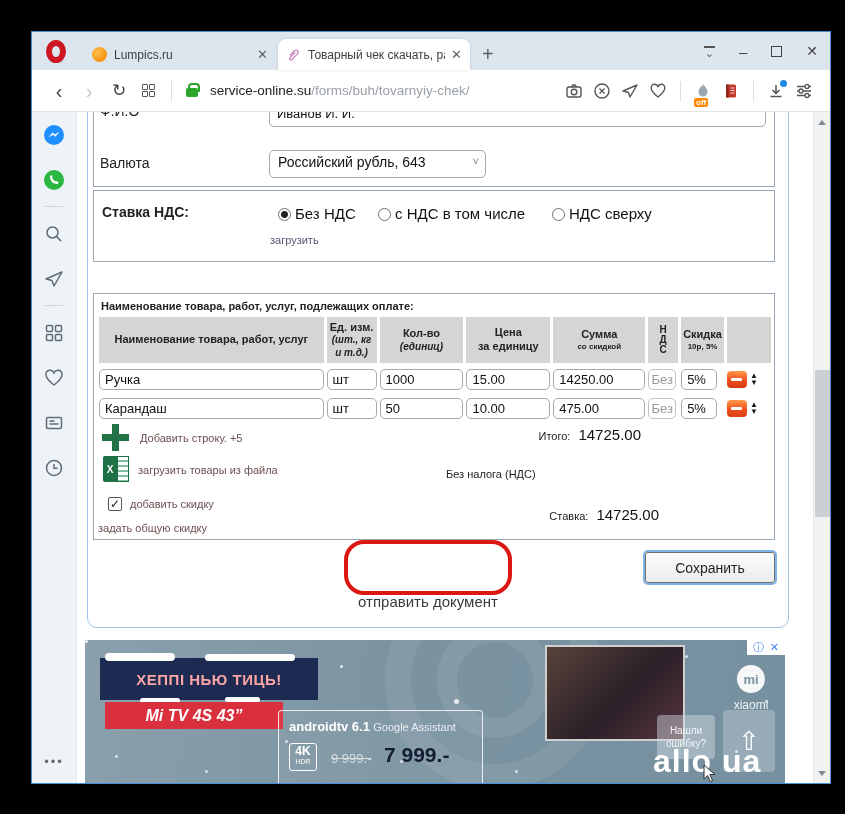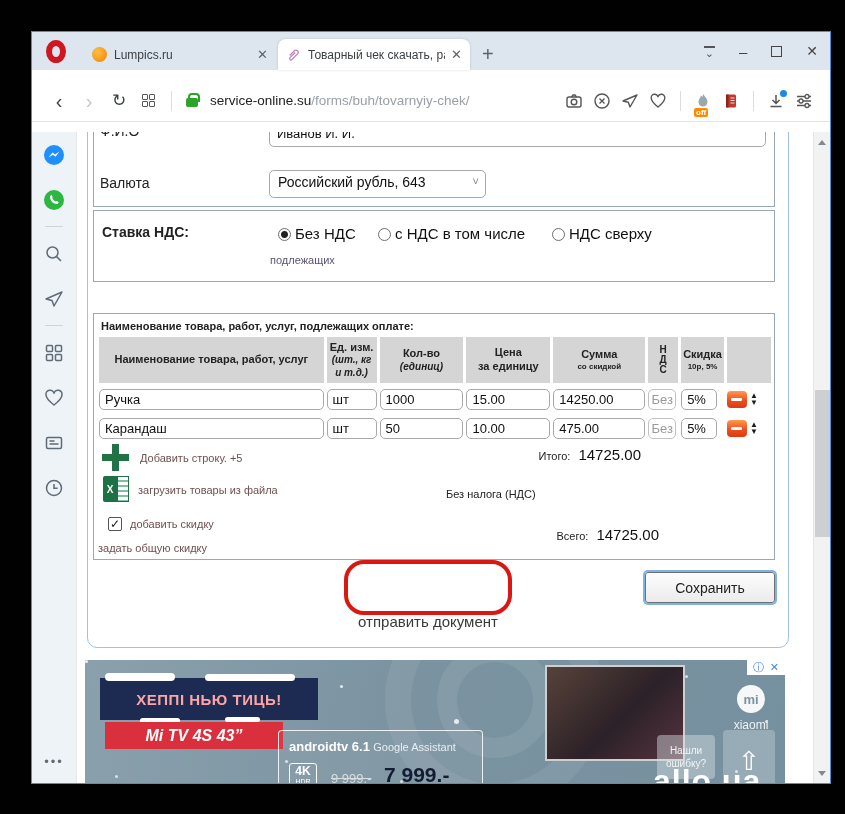--- a/index.html
+++ b/index.html
@@ -1,18 +1,18 @@
 <!DOCTYPE html>
 <html><head>
 <meta charset="utf-8">
 <style>
   * { margin:0; padding:0; box-sizing:border-box; }
   html,body { width:845px; height:814px; background:#000; font-family:"Liberation Sans", sans-serif; overflow:hidden; }
   .screen { position:relative; width:845px; height:814px; background:#010101; }
-  .window { position:absolute; left:32px; top:32px; width:798px; height:751px; background:#fff; display:flex; flex-direction:column; box-shadow:0 0 0 1px #4a90d9;gap:10px; }
+  .window { position:absolute; left:32px; top:32px; width:798px; height:751px; background:#fff; display:flex; flex-direction:column; box-shadow:0 0 0 1px #4a90d9; }
 
   
   .tabbar { position:relative; height:38px; background:#dde6ee; flex:none; display:flex; align-items:flex-end; }
   .opera-logo { position:absolute; left:14px; top:8px; width:20px; height:23px; border:6px solid #cf1722; border-radius:50%; }
   .tab { position:absolute; bottom:0; height:31px; width:192px; display:flex; align-items:center; padding:0 8px; font-size:12px; color:#3c4043; }
   .tab.inactive { left:52px; }
   .tab.active { left:246px; background:#fff; border-radius:8px 8px 0 0; box-shadow:0 0 3px rgba(0,0,0,.15); }
   .tab .favicon { width:15px; height:15px; margin-right:7px; flex:none; }
   .fav-lumpics { border-radius:50%; background:radial-gradient(circle at 35% 35%, #ffc04d, #f5930f 70%); }
   .tab-label { flex:1; white-space:nowrap; overflow:hidden; }
@@ -323,21 +323,21 @@
         <span class="flabel" style="left:8px; top:13px; font-weight:bold;">Ставка НДС:</span>
         <span class="radrow" style="left:184px;">
           <span class="radio checked"></span><span>Без НДС</span>
         </span>
         <span class="radrow" style="left:284px;">
           <span class="radio"></span><span>с НДС в том числе</span>
         </span>
         <span class="radrow" style="left:458px;">
           <span class="radio"></span><span>НДС сверху</span>
         </span>
-        <span class="minilink" style="left:176px; top:43px;">подлежащих</span>
+        <span class="minilink" style="left:176px; top:43px;">загрузить</span>
       </div>
 
       <div class="sec sec3">
         <span class="items-caption">Наименование товара, работ, услуг, подлежащих оплате:</span>
 
         <table class="items">
           <tbody>
                 <tr>
             <th style="width:225px;"><span>Наименование товара, работ, услуг</span></th>
             <th style="width:50px;"><span>Ед. изм.</span><span class="hsub">(шт., кг и т.д.)</span></th>
@@ -413,21 +413,21 @@
             </span>
         <span class="rowlink" style="left:44px; top:170px;">загрузить товары из файла</span>
 
         <span class="taxnote" style="left:352px; top:174px;">Без налога (НДС)</span>
 
         <span class="checkbox">✓</span>
         <span class="rowlink" style="left:36px; top:204px;">добавить скидку</span>
         <span class="rowlink" style="left:4px; top:228px;">задать общую скидку</span>
 
         <div class="totline" style="right:115px; top:212px;">
-          <span class="tl">Всего:</span>
+          <span class="tl">Ставка:</span>
           <span class="tv">14725.00</span>
         </div>
       </div>
 
       <div class="annot"></div>
       <button class="btn save" style="left:568px; top:440px; width:130px; height:31px;">Сохранить</button>
       <span class="sendlink">отправить документ</span>
 
       <div class="ad">
         <div class="ring1"></div>

